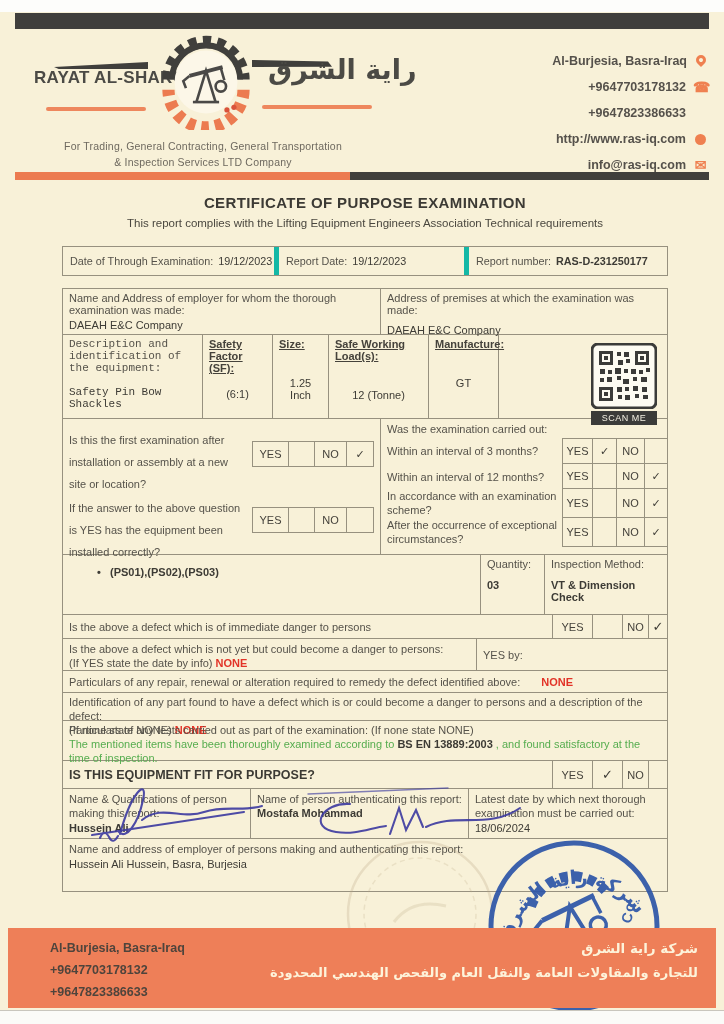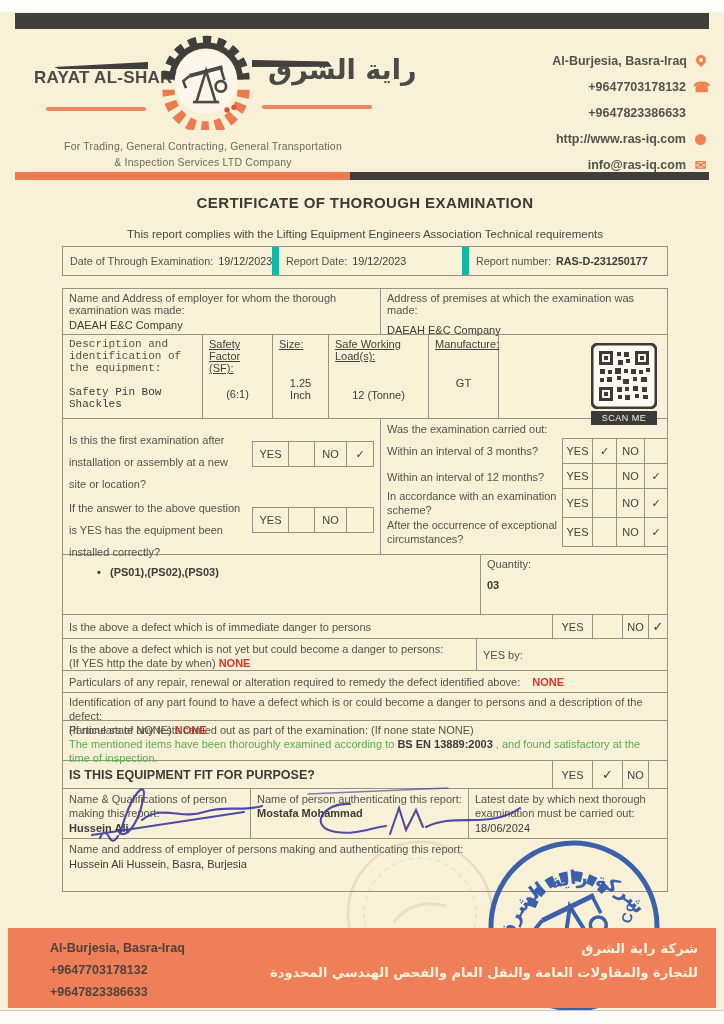--- a/index.html
+++ b/index.html
@@ -28,40 +28,40 @@
   .pin{width:10px;height:10px;background:#ef8050;border-radius:50% 50% 50% 0;transform:rotate(-45deg);position:relative;display:inline-block;margin:0 2px 2px 2px;}
   .pin::after{content:"";position:absolute;width:4px;height:4px;background:#f8f1d8;border-radius:50%;top:3px;left:3px;}
   .globe{width:11px;height:11px;border-radius:50%;background:#ef8050;display:inline-block;margin:0 2px;}
   .spacer-ic{width:15px;display:inline-block;}
 
   .divider-or{position:absolute;top:172px;left:15px;width:335px;height:8px;background:#ec7b50;}
   .divider-bk{position:absolute;top:172px;left:350px;width:359px;height:8px;background:#403f3c;}
 
   
   .title{position:absolute;top:194px;left:62px;width:606px;text-align:center;font-size:15px;font-weight:bold;color:#3c3a34;letter-spacing:.4px;}
-  .subtitle{position:absolute;top:228px;left:40px;width:650px;text-align:center;font-size:11.5px;color:#4a473f;}
+  .subtitle{position:absolute;top:217px;left:40px;width:650px;text-align:center;font-size:11.5px;color:#4a473f;}
 
   
   .dates{position:absolute;top:246px;left:62px;width:606px;height:30px;border:1px solid #97917f;display:flex;font-size:10.8px;box-sizing:border-box;background:#f8f1d8;}
-  .dcell{border-right:7px solid #14b8a6;display:flex;align-items:center;padding:0 7px;gap:5px;white-space:nowrap;box-sizing:border-box;}
+  .dcell{border-right:5px solid #14b8a6;display:flex;align-items:center;padding:0 7px;gap:5px;white-space:nowrap;box-sizing:border-box;}
   .dcell:last-child{border-right:none;}
   .bold{font-weight:bold;}
 
   
   .doc{position:absolute;top:288px;left:62px;width:606px;border:1px solid #97917f;font-size:11px;box-sizing:border-box;background:#f8f1d8;}
   .trow{display:flex;border-bottom:1px solid #97917f;box-sizing:border-box;}
   .trow:last-child{border-bottom:none;}
   .tcell{border-right:1px solid #97917f;padding:3px 6px;box-sizing:border-box;}
   .tcell:last-child{border-right:none;}
   .lbl{color:#55524a;}
   .val{color:#3d3b35;}
   .red{color:#e23327;}
   .green{color:#56ad4f;}
   .ctr{text-align:center;}
-  .und{text-decoration:underline;font-weight:normal;}
+  .und{text-decoration:underline;font-weight:bold;}
 
   .mini{display:flex;border:1px solid #97917f;height:26px;box-sizing:border-box;background:#f8f1d8;}
   .mini>div{display:flex;align-items:center;justify-content:center;border-right:1px solid #97917f;box-sizing:border-box;font-size:11px;}
   .mini>div:last-child{border-right:none;}
   .chk{font-size:13px;color:#3d3b35;}
 
   .mcell{border-left:1px solid #97917f;display:flex;align-items:center;justify-content:center;box-sizing:border-box;}
 
   
   .qrbox{position:absolute;right:10px;top:8px;width:66px;}
@@ -134,21 +134,21 @@
     </div>
     <div class="crow">
       <span>info@ras-iq.com</span>
       <span class="ic">✉</span>
     </div>
   </div>
 
   <div class="divider-or"></div>
   <div class="divider-bk"></div>
 
-  <div class="title">CERTIFICATE OF THOROUGH EXAMINATION</div>
+  <div class="title">CERTIFICATE OF PURPOSE EXAMINATION</div>
   <div class="subtitle">This report complies with the Lifting Equipment Engineers Association Technical requirements</div>
 
   <div class="dates">
     <div class="dcell" style="width:216px;">
       <span class="lbl">Date of Through Examination:</span>
       <span class="val">19/12/2023</span>
     </div>
     <div class="dcell" style="width:190px;">
       <span class="lbl">Report Date:</span>
       <span class="val">19/12/2023</span>
@@ -305,47 +305,51 @@
       <div class="tcell" style="width:418px;">
         <div class="val bold" style="margin-top:8px;padding-left:28px;">
           <span>•</span>&nbsp;&nbsp;
           <span>(PS01),(PS02),(PS03)</span>
         </div>
       </div>
       <div class="tcell" style="width:64px;">
         <div class="lbl">Quantity:</div>
         <div class="val bold" style="margin-top:9px;">03</div>
       </div>
+      <div class="tcell" style="flex:1;">
+        <div class="lbl">Inspection Method:</div>
+        <div class="val bold" style="margin-top:9px;">VT &amp; Dimension Check</div>
+      </div>
     </div>
 
     <div class="trow" style="height:24px;">
       <div class="tcell" style="flex:1;display:flex;align-items:center;border-right:none;">
         <span class="lbl">Is the above a defect which is of immediate danger to persons</span>
       </div>
       <div class="mcell" style="width:40px;">YES</div>
       <div class="mcell chk" style="width:30px;"></div>
       <div class="mcell" style="width:26px;">NO</div>
       <div class="mcell chk" style="width:19px;">✓</div>
     </div>
 
     <div class="trow" style="height:32px;">
       <div class="tcell" style="width:414px;line-height:1.3;">
         <div class="lbl">Is the above a defect which is not yet but could become a danger to persons:</div>
         <div>
-          <span class="lbl">(If YES http the date by when)</span>
+          <span class="lbl">(If YES state the date by info)</span>
           <span class="red bold">NONE</span>
         </div>
       </div>
       <div class="tcell" style="flex:1;display:flex;align-items:center;">
         <span class="lbl">YES by:</span>
       </div>
     </div>
 
     <div class="trow" style="height:22px;">
-      <div class="tcell" style="flex:1;display:flex;align-items:center;gap:12px;">
+      <div class="tcell" style="flex:1;display:flex;align-items:center;gap:21px;">
         <span class="lbl">Particulars of any repair, renewal or alteration required to remedy the defect identified above:</span>
         <span class="red bold">NONE</span>
       </div>
     </div>
 
     <div class="trow" style="height:28px;">
       <div class="tcell" style="flex:1;line-height:1.25;">
         <div class="lbl">Identification of any part found to have a defect which is or could become a danger to persons and a description of the defect:</div>
         <div>
           <span class="lbl">(If none state NONE)</span>

